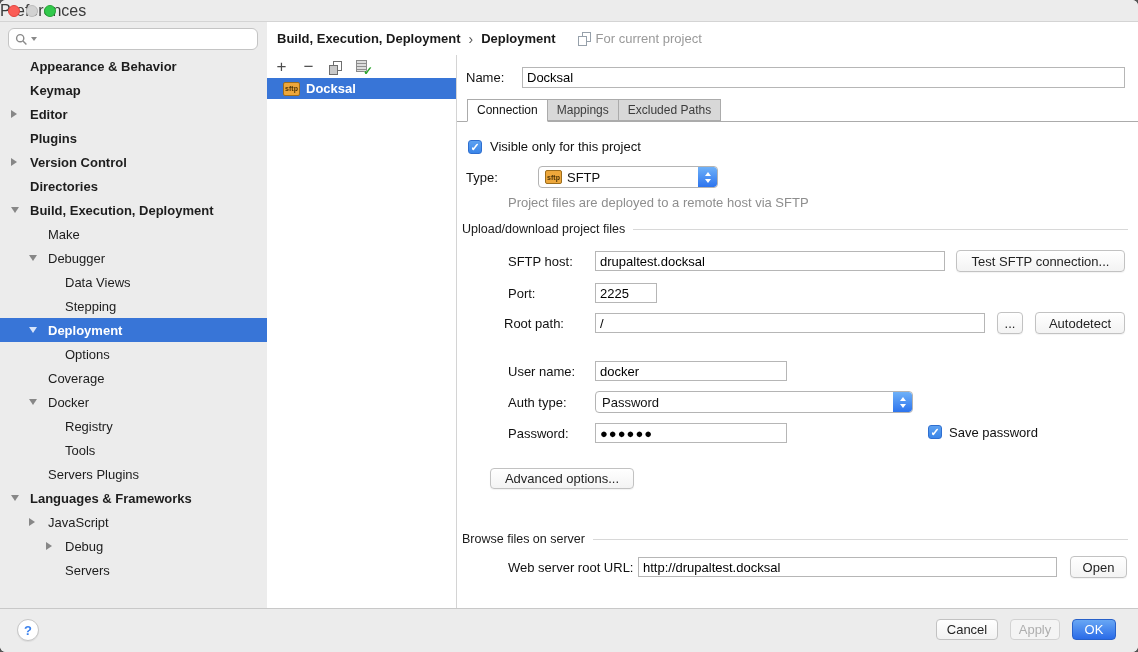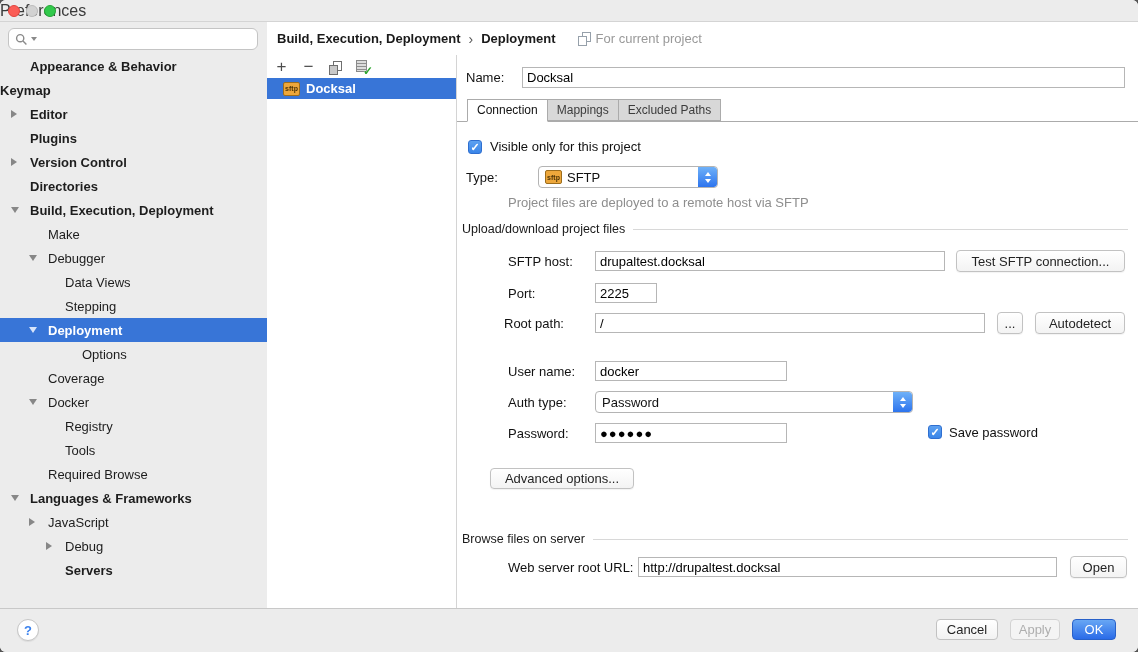--- a/index.html
+++ b/index.html
@@ -108,21 +108,21 @@
         <circle cx="5.2" cy="5.2" r="3.6" fill="none" stroke="#8a8a8a" stroke-width="1.4"></circle>
         <line x1="8" y1="8" x2="11.4" y2="11.4" stroke="#8a8a8a" stroke-width="1.4"></line>
       </svg>
       <span class="search-caret"></span>
       <input placeholder="" style="">
     </div>
     <div class="tree" id="tree">
         <div class="tree-item bold" style="padding-left: 30px;">
           <span>Appearance &amp; Behavior</span>
         </div>
-        <div class="tree-item bold" style="">
+        <div class="tree-item bold" style="padding-left: 30px;">
           <span>Keymap</span>
         </div>
         <div class="tree-item bold" style="padding-left: 30px;">
           <span class="arrow right" style="left: 11px;"></span>
           <span>Editor</span>
         </div>
         <div class="tree-item bold" style="padding-left: 30px;">
           <span>Plugins</span>
         </div>
         <div class="tree-item bold" style="padding-left: 30px;">
@@ -150,57 +150,57 @@
           <span>Data Views</span>
         </div>
         <div class="tree-item" style="padding-left: 65px;">
           <span>Stepping</span>
         </div>
         <div class="tree-item bold selected" style="padding-left: 48px;">
           <span class="arrow down" style="left: 29px;"></span>
           <span>Deployment</span>
           <span class="pages-icon"></span>
         </div>
-        <div class="tree-item" style="padding-left: 82px;">
+        <div class="tree-item" style="padding-left: 65px;">
           <span>Options</span>
           <span class="pages-icon"></span>
         </div>
         <div class="tree-item" style="padding-left: 48px;">
           <span>Coverage</span>
           <span class="pages-icon"></span>
         </div>
         <div class="tree-item" style="padding-left: 48px;">
           <span class="arrow down" style="left: 29px;"></span>
           <span>Docker</span>
         </div>
         <div class="tree-item" style="padding-left: 65px;">
           <span>Registry</span>
         </div>
         <div class="tree-item" style="padding-left: 65px;">
           <span>Tools</span>
         </div>
         <div class="tree-item" style="padding-left: 48px;">
-          <span>Required Browse</span>
+          <span>Servers Plugins</span>
           <span class="pages-icon"></span>
         </div>
         <div class="tree-item bold" style="padding-left: 30px;">
           <span class="arrow down" style="left: 11px;"></span>
           <span>Languages &amp; Frameworks</span>
         </div>
         <div class="tree-item" style="padding-left: 48px;">
           <span class="arrow right" style="left: 29px;"></span>
           <span>JavaScript</span>
           <span class="pages-icon"></span>
         </div>
         <div class="tree-item" style="padding-left: 65px;">
           <span class="arrow right" style="left: 46px;"></span>
           <span>Debug</span>
           <span class="pages-icon"></span>
         </div>
-        <div class="tree-item" style="padding-left: 65px; font-weight: bold;">
+        <div class="tree-item" style="padding-left: 65px;">
           <span>Servers</span>
           <span class="pages-icon"></span>
         </div>
       </div>
   </aside>
 
   <div class="topstrip">
     <div class="crumbs">
       <span class="seg">Build, Execution, Deployment</span>
       <span class="sep">›</span>

